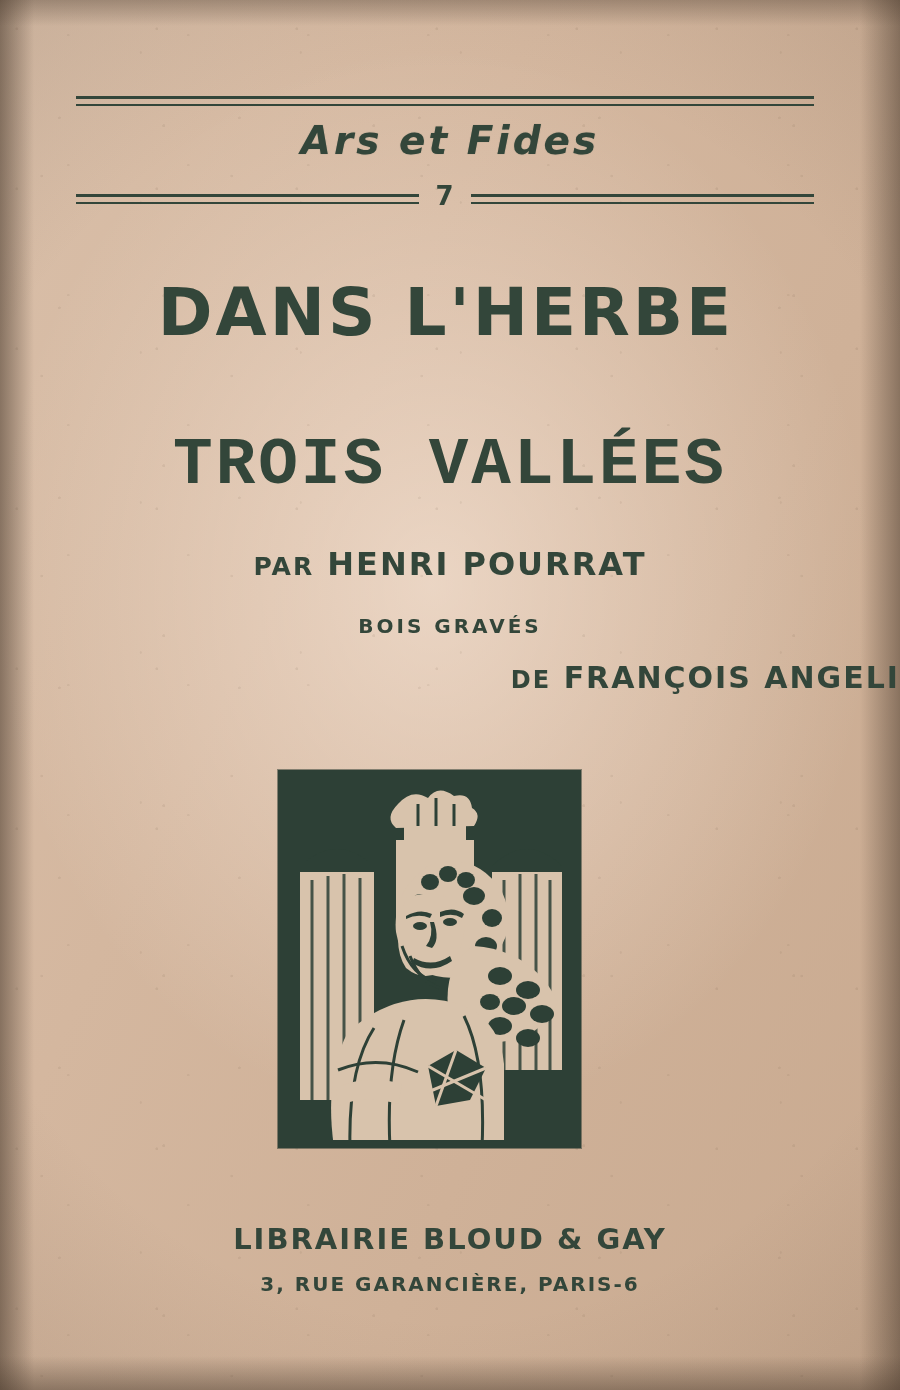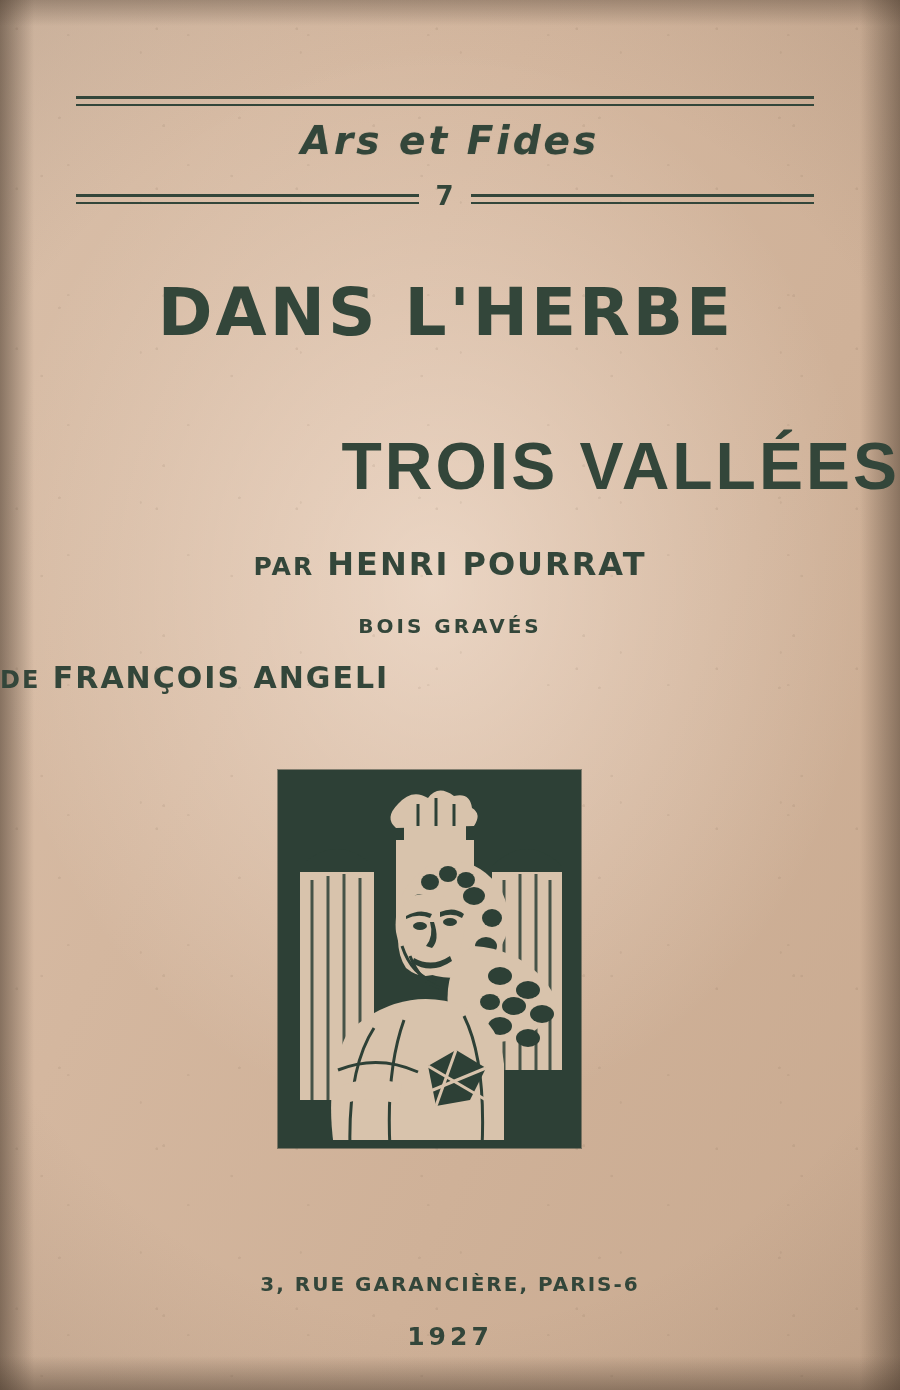--- a/index.html
+++ b/index.html
@@ -123,22 +123,22 @@
     text-align: center;
     font-family: "DejaVu Sans", sans-serif;
     font-weight: 700;
     font-size: 31px;
     letter-spacing: 4px;
     color: #33463a;
   }
   .title-2 {
     position: absolute;
     left: 0; right: 0; top: 428px;
-    text-align: right;
-    font-family: Liberation Sans, sans-serif;
+    text-align: center;
+    font-family: Liberation Mono, monospace;
     font-weight: 700;
     font-size: 66px;
     letter-spacing: 3px;
     color: #33463a;
   }
 
   .author {
     position: absolute;
     left: 0; right: 0; top: 545px;
     text-align: center;
@@ -156,21 +156,21 @@
     text-align: center;
     font-family: "DejaVu Sans", sans-serif;
     font-weight: 700;
     font-size: 20px;
     letter-spacing: 3px;
     color: #33463a;
   }
   .engraver-2 {
     position: absolute;
     left: 0; right: 0; top: 660px;
-    text-align: left;
+    text-align: right;
     font-family: "DejaVu Sans", sans-serif;
     font-weight: 700;
     font-size: 30px;
     letter-spacing: 2px;
     color: #33463a;
   }
   .engraver-2 .small { font-size: 24px; }
 
   
   .woodcut {
@@ -355,17 +355,17 @@
           <line x1="178" y1="280" x2="158" y2="336"></line>
           <line x1="208" y1="298" x2="150" y2="322"></line>
         </g>
 
         <path d="M58 318 q30 -14 66 -4 l-4 20 q-34 -10 -60 2 Z" fill="#d8c3ac"></path>
 
         <rect x="4" y="4" width="295" height="370" fill="none" stroke="#2d4036" stroke-width="8"></rect>
       </svg>
     </div>
 
+    <div class="imprint-1">LIBRAIRIE BLOUD &amp; GAY</div>
     <div class="imprint-2">3, RUE GARANCIÈRE, PARIS-6</div>
-    <div class="imprint-year">1927</div>
 
   </div>
 </div>
 
 </body></html>

